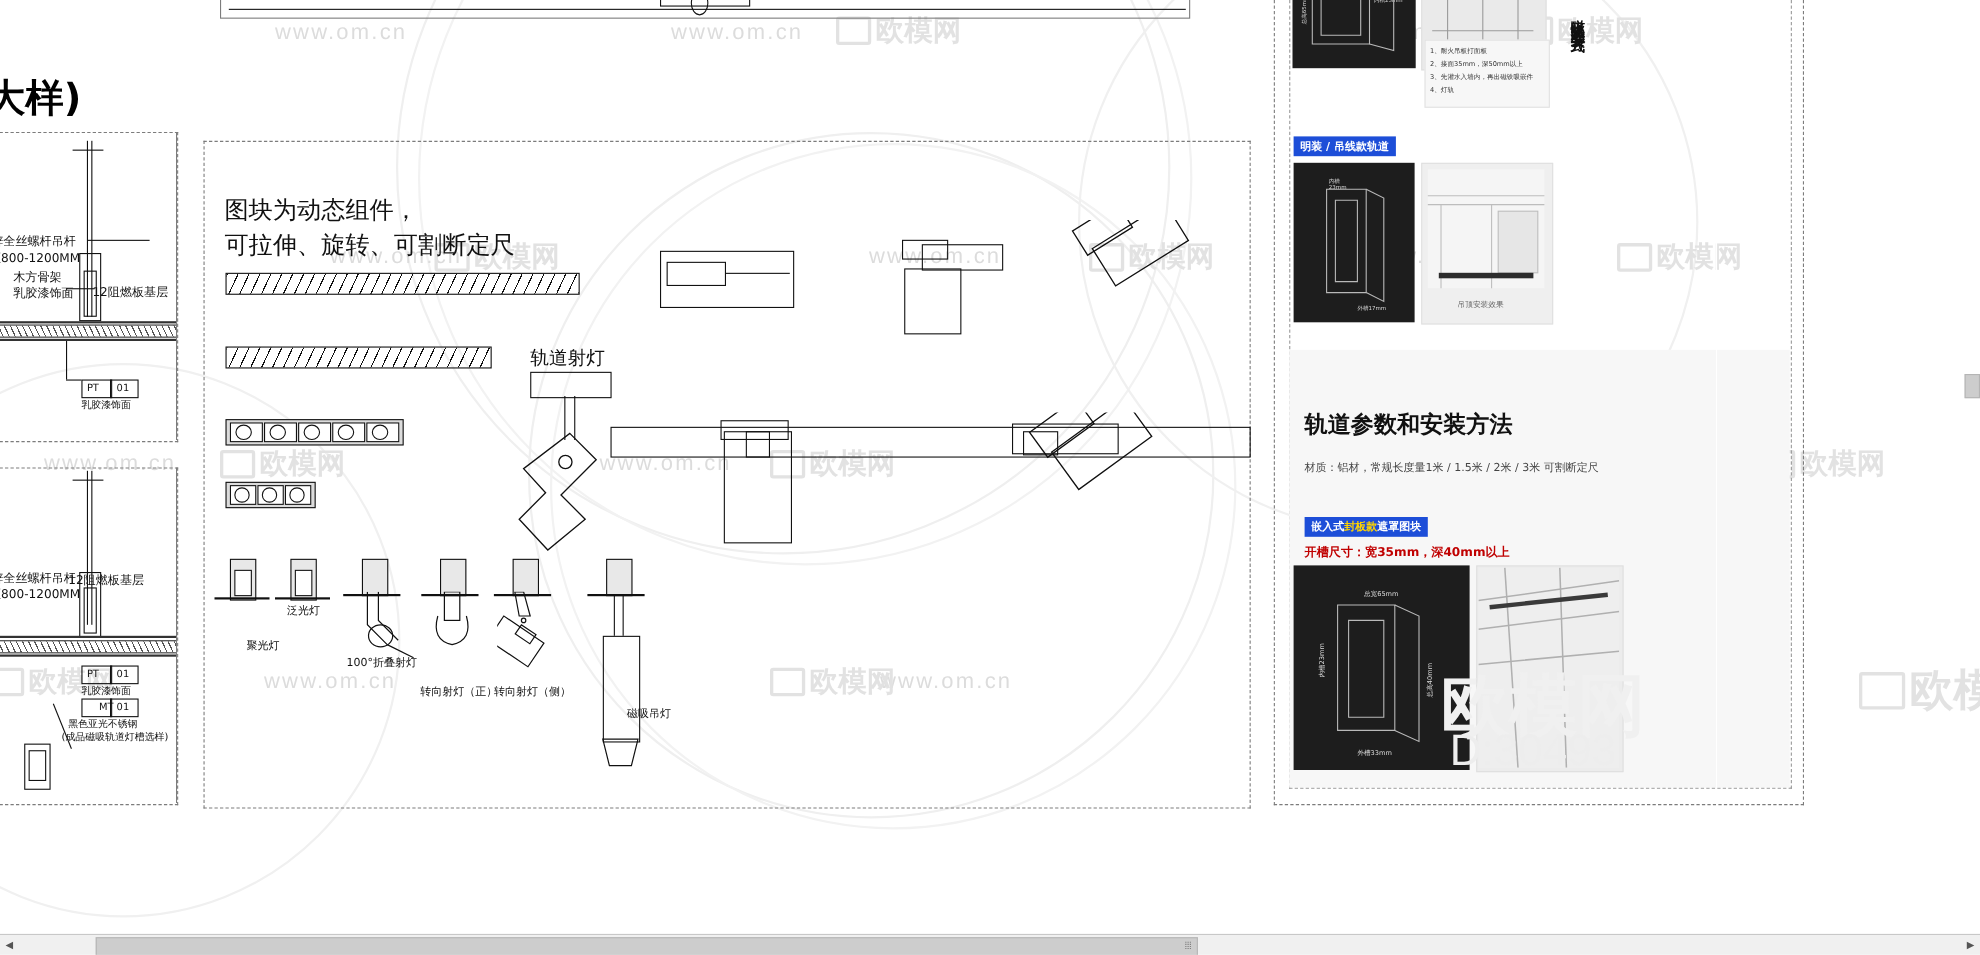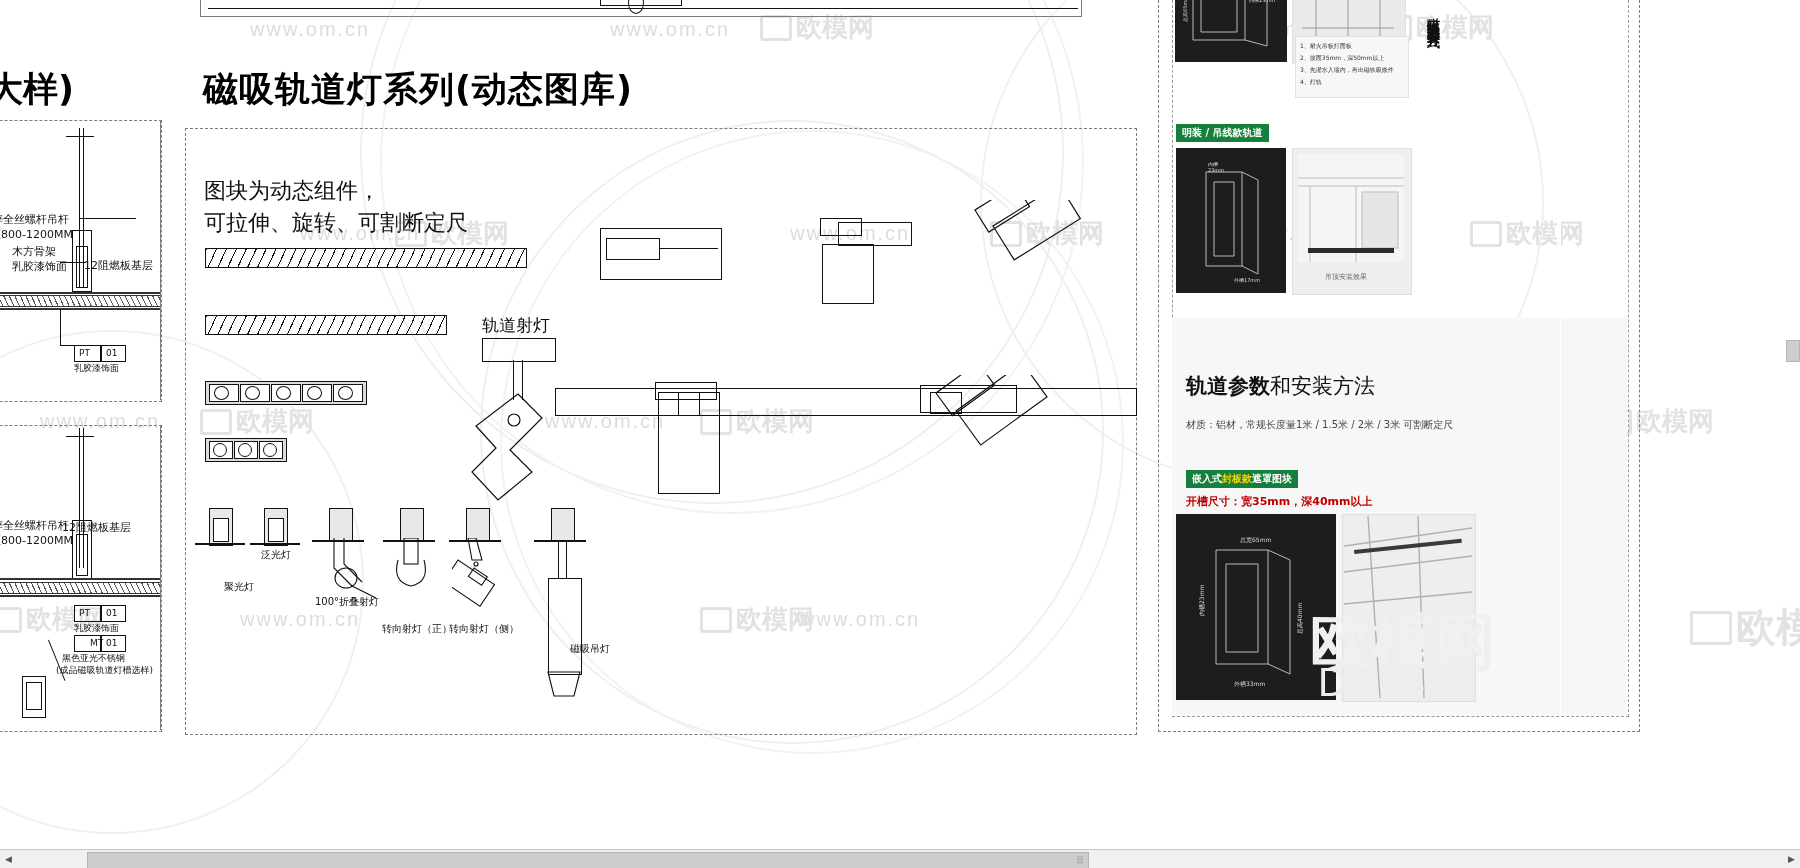--- a/index.html
+++ b/index.html
@@ -45,21 +45,21 @@
 
   .hatch{background-image:repeating-linear-gradient(115deg,#111 0 1px,transparent 1px 9px);}
   .hatch2{background-image:repeating-linear-gradient(65deg,#555 0 1px,transparent 1px 5px);}
 
   
   .rp{position:absolute;background:#f4f4f4;}
   .rp-white{position:absolute;background:#fff;}
   .rp-dark{position:absolute;background:#1d1d1d;}
   .rp-title{position:absolute;font-weight:bold;white-space:nowrap;
         font-family:"DejaVu Sans","Liberation Sans",sans-serif;}
-  .rp-tag{position:absolute;background:#15803d;color:#fff;font-size:10px;font-weight:bold;
+  .rp-tag{position:absolute;background:#1d4ed8;color:#fff;font-size:10px;font-weight:bold;
         padding:2px 6px;white-space:nowrap;font-family:"DejaVu Sans","Liberation Sans",sans-serif;}
   .rp-vert{position:absolute;writing-mode:vertical-rl;font-weight:bold;font-size:13px;
         letter-spacing:2px;color:#111;font-family:"DejaVu Sans","Liberation Sans",sans-serif;}
   .rp-txt{position:absolute;font-size:9px;color:#333;white-space:nowrap;
         font-family:"DejaVu Sans","Liberation Sans",sans-serif;}
   .rp-red{color:#c00000;font-weight:bold;}
 
   
   #hscroll{position:absolute;left:0;bottom:0;width:1800px;height:18px;background:#f0f0f0;
            border-top:1px solid #c8c8c8;display:flex;align-items:center;}
@@ -205,21 +205,20 @@
   <div class="box" style="left:74px;top:635px;width:26px;height:15px;"></div>
   <div class="box" style="left:100px;top:635px;width:24px;height:15px;"></div>
   <div class="lbl-s" style="left:78px;top:638px;margin-left:12px;">MT</div>
   <div class="lbl-s" style="left:106px;top:638px;">01</div>
   <div class="lbl-s" style="left:62px;top:652px;">黑色亚光不锈钢</div>
   <div class="lbl-s" style="left:56px;top:664px;">(成品磁吸轨道灯槽选样)</div>
 
   <div class="ln vl" style="left:160px;top:120px;height:280px;background:#7c7c7c;"></div>
   <div class="ln vl" style="left:160px;top:425px;height:305px;background:#7c7c7c;"></div>
 
-  <div id="title">磁吸轨道灯系列(动态图库)</div>
 
   <div class="dframe" style="left:185px;top:128px;width:950px;height:605px;"></div>
 
   <div id="sub1">图块为动态组件，</div>
   <div id="sub2">可拉伸、旋转、可割断定尺</div>
 
   <div class="box hatch" style="left:205px;top:248px;width:320px;height:18px;"></div>
   <div class="box hatch" style="left:205px;top:315px;width:240px;height:18px;"></div>
 
   <div class="boxt" style="left:205px;top:381px;width:160px;height:22px;background:#dcdcdc;"></div>
@@ -385,21 +384,21 @@
     <g stroke="#bdbdbd" stroke-width="1" fill="none">
       <path d="M2 26 L108 26 M2 34 L108 34"></path>
       <path d="M14 34 L14 110 M60 34 L60 110"></path>
       <rect x="66" y="40" width="36" height="56" fill="#e6e6e6"></rect>
     </g>
     <rect x="12" y="96" width="86" height="5" fill="#2c2c2c"></rect>
   </svg>
 
   <div class="rp" style="left:1172px;top:318px;width:455px;height:398px;background:#f7f7f7;"></div>
   <div class="rp-title" style="left:1186px;top:372px;font-size:21px;">
-    <span>轨道参数</span><span style="font-weight:normal;">和安装方法</span>
+    <span>轨道参数</span><span style="font-weight:bold;">和安装方法</span>
   </div>
   <div class="rp-txt" style="left:1186px;top:418px;font-size:10px;color:#444;">材质：铝材，常规长度量1米 / 1.5米 / 2米 / 3米 可割断定尺</div>
 
   <div class="rp-tag" style="left:1186px;top:470px;">
     <span>嵌入式</span><span style="color:#ffd400;">封板款</span><span>遮罩图块</span>
   </div>
   <div class="rp-txt" style="left:1186px;top:494px;font-size:11px;">
     <span class="rp-red">开槽尺寸：</span><span class="rp-red">宽35mm，深40mm以上</span>
   </div>
 

